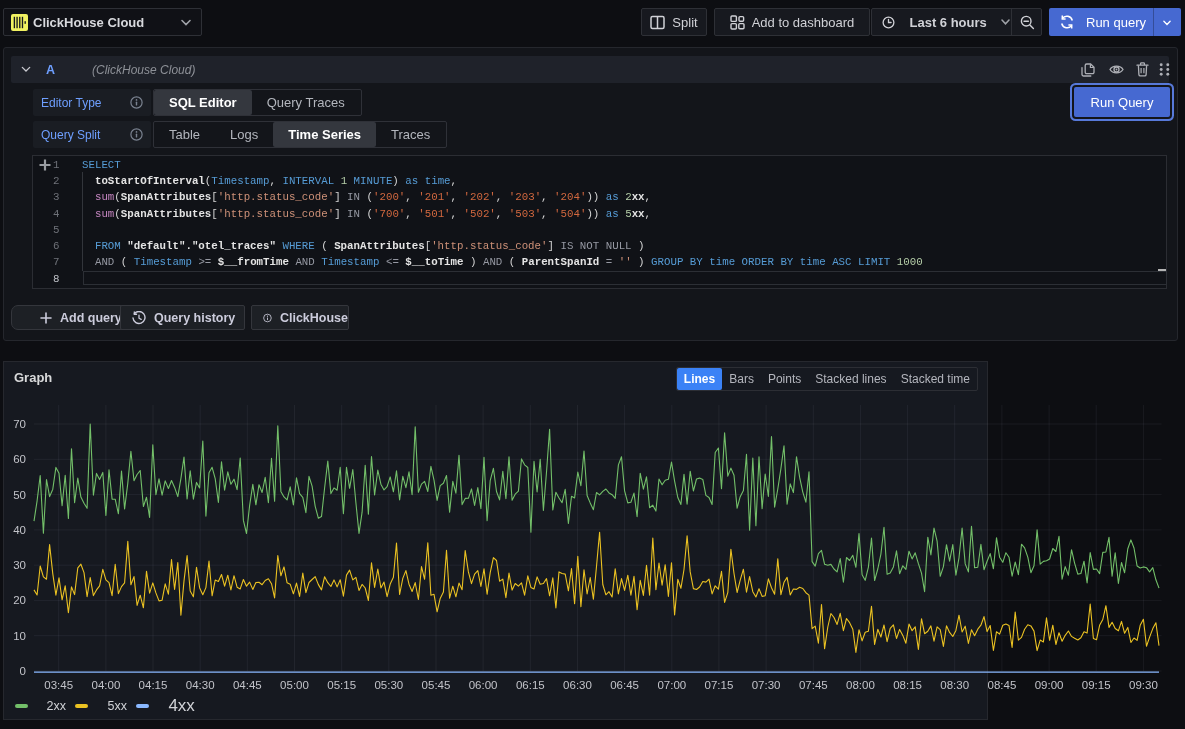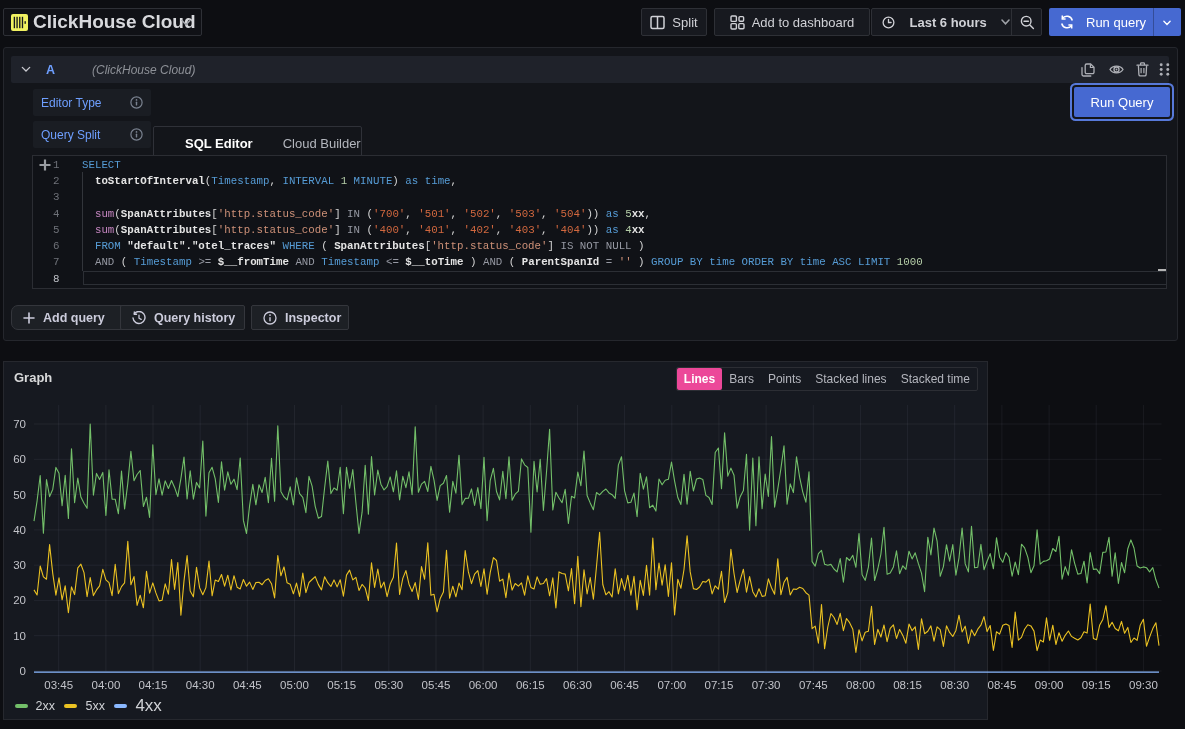--- a/index.html
+++ b/index.html
@@ -8,58 +8,58 @@
 .btn {
   position:absolute; height:28px; top:8px; background:#17191f; border:1px solid #2e3036; border-radius:2px;
   color:#d0d1d6; font-size:13px; font-weight:500; display:flex; align-items:center; justify-content:center; gap:7px;
 }
 .ic { display:inline-block; }
 
 #qc { left:3px; top:47px; width:1175px; height:294px; background:#13151a; border:1px solid #25272d; border-radius:3px; }
 #rowhdr { left:11px; top:56px; width:1158px; height:27px; background:#1f222a; border-radius:2px; display:flex; align-items:center; }
 .lblchip { position:absolute; left:33px; width:118px; height:27px; background:#1a1d23; border-radius:2px; display:flex; align-items:center; padding:0 8px; justify-content:space-between; }
 .lblchip span { color:#6E9FFF; font-size:12px; font-weight:500; }
-.rgroup { position:absolute; height:27px; border:1px solid #2f3138; border-radius:2px; background:transparent; display:flex; align-items:stretch; padding:16px;margin-top:37px; }
+.rgroup { position:absolute; height:27px; border:1px solid #2f3138; border-radius:2px; background:transparent; display:flex; align-items:stretch; padding:0; }
 .rgroup .seg { display:flex; align-items:center; padding:0 15px; color:#b3b6bd; font-size:13px; font-weight:400; border-radius:2px; white-space:nowrap; }
 .rgroup .seg.act { background:#34373e; color:#fff; font-weight:700; }
 
 #editor { left:32px; top:155px; width:1135px; height:134px; background:#101217; border:1px solid #2b2d33; }
 #gutter { position:absolute; left:0; top:0; width:49px; height:128px; }
 .lnum { position:absolute; left:0; width:26.5px; text-align:right; font-family:"Liberation Mono", monospace; font-size:10.8px; color:#6e7178; line-height:16.27px; }
 .codeline { position:absolute; left:49px; white-space:pre; font-family:"Liberation Mono", monospace; font-size:10.78px; line-height:16.27px; letter-spacing:0.004px; color:#d4d4d4; }
 .codeline b { font-weight:700; color:#e4e4e4; }
 .k { color:#569CD6; } 
 .s { color:#CE9178; } 
 .r { color:#D2683F; } 
 .o { color:#9699a3; } 
 .num { color:#B5CEA8; }
 .f { color:#C586C0; } 
 
 .bbtn { position:absolute; top:305px; height:25px; background:#1d2025; border:1px solid #34363c; border-radius:2px; color:#ccccdc; font-size:12.5px; font-weight:600; display:flex; align-items:center; gap:8px; }
 
 #gpanel { left:3px; top:361px; width:985px; height:359px; background:#161920; border:1px solid #26282e; border-radius:0; }
 #gmodes { position:absolute; right:9px; top:5px; height:24px; border:1px solid #2c2e34; border-radius:2px; display:flex; }
 #gmodes .seg { display:flex; align-items:center; padding:0 7px; color:#b4b6bd; font-size:12px; }
-#gmodes .seg.act { background:#ec4899; color:#fff; font-weight:700; border-radius:2px; }
-.legitem { display:flex; align-items:center; gap:8px; }
+#gmodes .seg.act { background:#3b82f6; color:#fff; font-weight:700; border-radius:2px; }
+.legitem { display:flex; align-items:center; gap:19px; }
 .sw { width:13px; height:4px; border-radius:2px; display:inline-block; }
 </style>
 </head>
 <body>
 
 <div class="abs" style="left:3px; top:8px; width:199px; height:28px; background:#101116; border:1px solid #2e3036; border-radius:2px; display:flex; align-items:center;">
   <svg class="ic" style="margin-left:7px;" width="17" height="17" viewBox="0 0 17 17">
       <rect x="0" y="0" width="17" height="17" rx="2" fill="#F1F161"></rect>
       <rect x="2.7" y="2.8" width="1.35" height="11.4" fill="#16181d"></rect>
       <rect x="5.4" y="2.8" width="1.35" height="11.4" fill="#16181d"></rect>
       <rect x="8.1" y="2.8" width="1.35" height="11.4" fill="#16181d"></rect>
       <rect x="10.8" y="2.8" width="1.35" height="11.4" fill="#16181d"></rect>
       <rect x="13.5" y="7.2" width="1.35" height="2.6" fill="#16181d"></rect>
     </svg>
-  <span style="margin-left:5px; color:#d8d9dd; font-size:19px; font-weight:600;">ClickHouse Cloud</span>
+  <span style="margin-left:5px; color:#d8d9dd; font-size:13px; font-weight:600;">ClickHouse Cloud</span>
   <svg class="ic" style="position:absolute; right:10px;" width="10" height="7" viewBox="0 0 10 7">
       <path d="M1 1.5 L5 5.5 L9 1.5" stroke="#9fa2a8" stroke-width="1.6" fill="none" stroke-linecap="round"></path>
     </svg>
 </div>
 
 <div class="btn" style="left:641px; width:66px;">
   <svg class="ic" width="15" height="15" viewBox="0 0 15 15">
       <rect x="1" y="1.5" width="13" height="12" rx="1.5" stroke="#d0d1d6" stroke-width="1.5" fill="none"></rect>
       <line x1="7.5" y1="1.5" x2="7.5" y2="13.5" stroke="#d0d1d6" stroke-width="1.5"></line>
     </svg>
@@ -144,21 +144,21 @@
 <div class="lblchip" style="top:89px;gap:24px;">
   <span>Editor Type</span>
   <svg class="ic" width="13" height="13" viewBox="0 0 13 13">
       <circle cx="6.5" cy="6.5" r="5.6" stroke="#7a8290" stroke-width="1.2" fill="none"></circle>
       <circle cx="6.5" cy="3.9" r="0.85" fill="#7a8290"></circle>
       <rect x="5.8" y="5.6" width="1.4" height="4" rx="0.7" fill="#7a8290"></rect>
     </svg>
 </div>
 <div class="rgroup" style="left:153px; top:89px; width:209px;">
   <div class="seg act" style="margin:0;">SQL Editor</div>
-  <div class="seg">Cloud Builder</div>
+  <div class="seg">Query Traces</div>
 </div>
 
 <div class="abs" style="left:1074px; top:87px; width:96px; height:30px; background:#4669D1; border-radius:2px; display:flex; align-items:center; justify-content:center; color:#fff; font-size:13px; font-weight:500; box-shadow:0 0 0 2px #13151a, 0 0 0 4px #5779d9;">Run Query</div>
 
 <div class="lblchip" style="top:121px;">
   <span>Query Split</span>
   <svg class="ic" width="13" height="13" viewBox="0 0 13 13">
       <circle cx="6.5" cy="6.5" r="5.6" stroke="#7a8290" stroke-width="1.2" fill="none"></circle>
       <circle cx="6.5" cy="3.9" r="0.85" fill="#7a8290"></circle>
       <rect x="5.8" y="5.6" width="1.4" height="4" rx="0.7" fill="#7a8290"></rect>
@@ -186,47 +186,47 @@
     <div class="lnum" style="top:65.78px;">5</div>
     <div class="lnum" style="top:82.05px;">6</div>
     <div class="lnum" style="top:98.32px;">7</div>
     <div class="lnum" style="top:114.59px; color:#c0c3c9;">8</div>
     <svg class="ic" style="position:absolute; left:6px; top:2.5px;" width="12" height="12" viewBox="0 0 12 12">
         <path d="M6 0.5 V11.5 M0.5 6 H11.5" stroke="#9a9da2" stroke-width="2.2"></path>
       </svg>
   </div>
   <div class="codeline" style="top:0.7px;"><span class="k">SELECT</span></div>
   <div class="codeline" style="top:16.97px;">  <b>toStartOfInterval</b>(<span class="k">Timestamp</span>, <span class="k">INTERVAL</span> <span class="num">1</span> <span class="k">MINUTE</span>) <span class="k">as</span> <span class="k">time</span>,</div>
+  <div class="codeline" style="top:33.24px;">  <span class="f">sum</span>(<b>SpanAttributes</b>[<span class="s">'http.status_code'</span>] <span class="o">IN</span> (<span class="r">'200'</span>, <span class="r">'201'</span>, <span class="r">'202'</span>, <span class="r">'203'</span>, <span class="r">'204'</span>)) <span class="k">as</span> <span class="num">2</span><b>xx</b>,</div>
   <div class="codeline" style="top:49.51px;">  <span class="f">sum</span>(<b>SpanAttributes</b>[<span class="s">'http.status_code'</span>] <span class="o">IN</span> (<span class="r">'700'</span>, <span class="r">'501'</span>, <span class="r">'502'</span>, <span class="r">'503'</span>, <span class="r">'504'</span>)) <span class="k">as</span> <span class="num">5</span><b>xx</b>,</div>
-  <div class="codeline" style="top:65.78px;">  <span class="f">sum</span>(<b>SpanAttributes</b>[<span class="s">'http.status_code'</span>] <span class="o">IN</span> (<span class="r">'400'</span>, <span class="r">'401'</span>, <span class="r">'402'</span>, <span class="r">'403'</span>, <span class="r">'404'</span>)) <span class="k">as</span> <span class="num">4</span><b>xx</b></div>
   <div class="codeline" style="top:82.05px;">  <span class="k">FROM</span> <b>"default"."otel_traces"</b> <span class="k">WHERE</span> ( <b>SpanAttributes</b>[<span class="s">'http.status_code'</span>] <span class="o">IS NOT NULL</span> )</div>
   <div class="codeline" style="top:98.32px;">  <span class="o">AND</span> ( <span class="k">Timestamp</span> <span class="o">&gt;=</span> <b>$__fromTime</b> <span class="o">AND</span> <span class="k">Timestamp</span> <span class="o">&lt;=</span> <b>$__toTime</b> ) <span class="o">AND</span> ( <b>ParentSpanId</b> <span class="o">=</span> <span class="s">''</span> ) <span class="k">GROUP</span> <span class="k">BY</span> <span class="k">time</span> <span class="k">ORDER</span> <span class="k">BY</span> <span class="k">time</span> <span class="k">ASC</span> <span class="k">LIMIT</span> <span class="num">1000</span></div>
 </div>
 
-<div class="bbtn" style="left:11px; width:121px; padding-left:11px;border-radius:7px;">
+<div class="bbtn" style="left:11px; width:121px; padding-left:28px;border-radius:7px;">
   <svg class="ic" width="12" height="12" viewBox="0 0 12 12">
       <path d="M6 1 V11 M1 6 H11" stroke="#ccccdc" stroke-width="1.6" stroke-linecap="round"></path>
     </svg>
   <span>Add query</span>
 </div>
 <div class="bbtn" style="left:120px; width:125px; padding-left:11px;">
   <svg class="ic" width="14" height="14" viewBox="0 0 14 14">
       <path d="M2.2 2.8 A 6 6 0 1 1 1 7" stroke="#ccccdc" stroke-width="1.4" fill="none" stroke-linecap="round"></path>
       <path d="M2.4 0.6 L2.4 3.3 L5.1 3.3" stroke="#ccccdc" stroke-width="1.4" fill="none"></path>
       <path d="M7 4.2 L7 7.2 L9.2 8.4" stroke="#ccccdc" stroke-width="1.3" fill="none" stroke-linecap="round"></path>
     </svg>
   <span>Query history</span>
 </div>
 <div class="bbtn" style="left:251px; width:98px; padding-left:11px;">
   <svg class="ic" width="14" height="14" viewBox="0 0 14 14">
       <circle cx="7" cy="7" r="6" stroke="#ccccdc" stroke-width="1.3" fill="none"></circle>
       <circle cx="7" cy="4.1" r="0.9" fill="#ccccdc"></circle>
       <rect x="6.3" y="6" width="1.4" height="4.4" rx="0.7" fill="#ccccdc"></rect>
     </svg>
-  <span>Inspector</span>
+  <span>ClickHouse</span>
 </div>
 
 <div class="abs" id="gpanel">
   <div style="position:absolute; left:10px; top:8px; color:#d8d9da; font-size:13px; font-weight:600;">Graph</div>
   <div id="gmodes">
     <div class="seg act">Lines</div>
     <div class="seg">Bars</div>
     <div class="seg">Points</div>
     <div class="seg">Stacked lines</div>
     <div class="seg">Stacked time</div>

